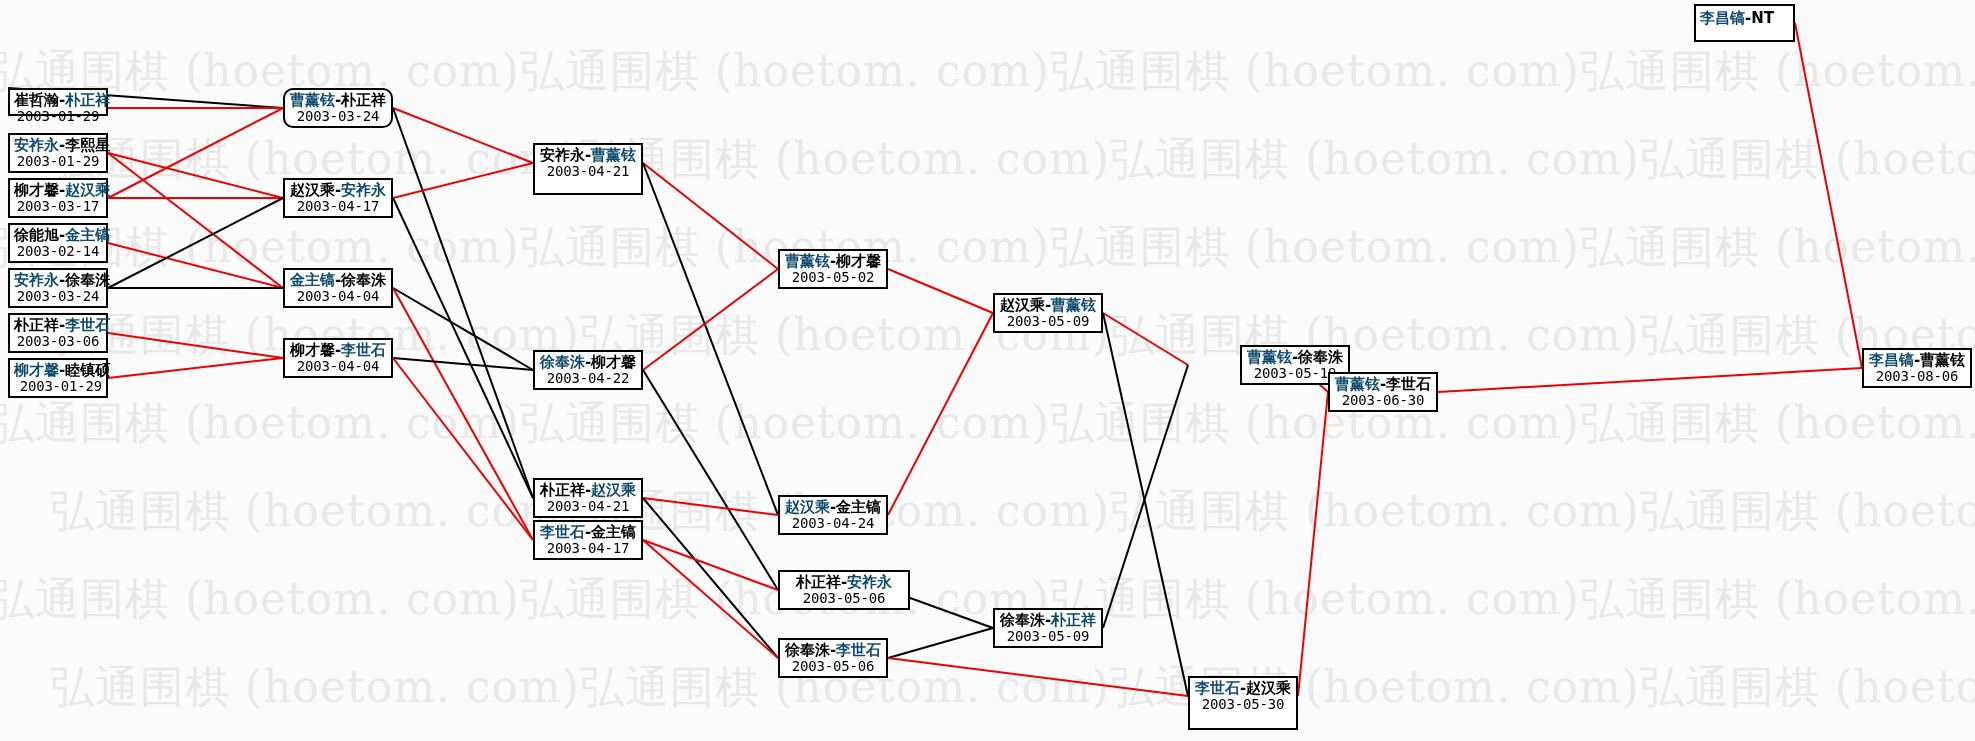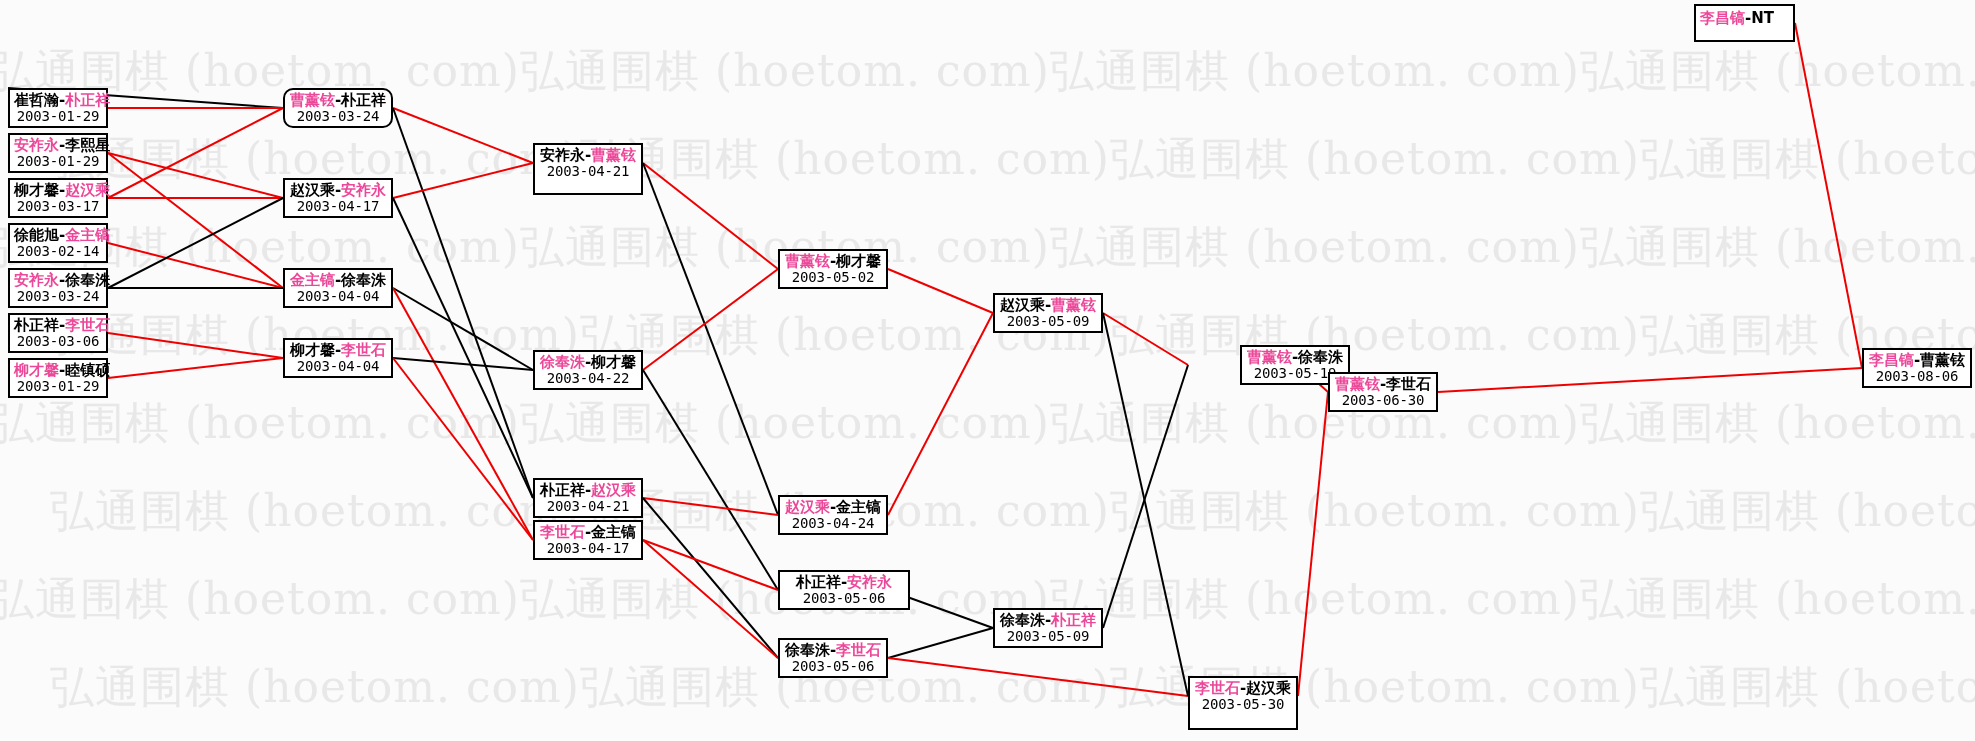--- a/index.html
+++ b/index.html
@@ -39,21 +39,21 @@
     font-weight:bold;
     white-space:nowrap;
   }
   .node .dt{
     font-family:"DejaVu Sans Mono","Liberation Mono",monospace;
     font-size:14px;
     color:#000;
     white-space:nowrap;
     letter-spacing:-0.2px;
   }
-  .w{color:#ec4899;}
+  .w{color:#0c4a6e;}
   .l{color:#000000;}
   .sep{color:#000;}
   .node.root .ttl{font-size:15px;}
   .node.root{padding-top:4px;padding-bottom:12px;text-align:left;}
 </style>
 </head>
 <body>
 
 <div id="stage">
   <div id="watermark">
@@ -125,21 +125,21 @@
       <line x1="888" y1="658" x2="1188" y2="696" stroke="#ee0000" stroke-width="2"></line>
       <line x1="1103" y1="313" x2="1188" y2="365" stroke="#ee0000" stroke-width="2"></line>
       <line x1="1103" y1="313" x2="1188" y2="696" stroke="#000000" stroke-width="2"></line>
       <line x1="1103" y1="628" x2="1188" y2="365" stroke="#000000" stroke-width="2"></line>
       <line x1="1298" y1="365" x2="1328" y2="392" stroke="#ee0000" stroke-width="2"></line>
       <line x1="1298" y1="696" x2="1328" y2="392" stroke="#ee0000" stroke-width="2"></line>
       <line x1="1438" y1="392" x2="1862" y2="368" stroke="#ee0000" stroke-width="2"></line>
       <line x1="1795" y1="23" x2="1862" y2="368" stroke="#ee0000" stroke-width="2"></line>
     </svg>
   <div id="nodes">
-      <div class="node" style="left: 8px; top: 88px; width: 100px; height: 40px;">
+      <div class="node" style="left: 8px; top: 88px; width: 100px; height: 28px;">
         <div class="ttl"><span class="l">崔哲瀚</span><span class="sep">-</span><span class="w">朴正祥</span></div>
         <div class="dt">2003-01-29</div>
       </div>
       <div class="node" style="left: 8px; top: 133px; width: 100px; height: 40px;">
         <div class="ttl"><span class="w">安祚永</span><span class="sep">-</span><span class="l">李熙星</span></div>
         <div class="dt">2003-01-29</div>
       </div>
       <div class="node" style="left: 8px; top: 178px; width: 100px; height: 40px;">
         <div class="ttl"><span class="l">柳才馨</span><span class="sep">-</span><span class="w">赵汉乘</span></div>
         <div class="dt">2003-03-17</div>
@@ -149,21 +149,21 @@
         <div class="dt">2003-02-14</div>
       </div>
       <div class="node" style="left: 8px; top: 268px; width: 100px; height: 40px;">
         <div class="ttl"><span class="w">安祚永</span><span class="sep">-</span><span class="l">徐奉洙</span></div>
         <div class="dt">2003-03-24</div>
       </div>
       <div class="node" style="left: 8px; top: 313px; width: 100px; height: 40px;">
         <div class="ttl"><span class="l">朴正祥</span><span class="sep">-</span><span class="w">李世石</span></div>
         <div class="dt">2003-03-06</div>
       </div>
-      <div class="node" style="left: 8px; top: 358px; width: 100px; height: 40px;">
+      <div class="node" style="left: 8px; top: 358px; width: 100px; height: 40px; text-align: right;">
         <div class="ttl"><span class="w">柳才馨</span><span class="sep">-</span><span class="l">睦镇硕</span></div>
         <div class="dt">2003-01-29</div>
       </div>
       <div class="node" style="left: 283px; top: 88px; width: 110px; height: 40px; border-radius: 10px;">
         <div class="ttl"><span class="w">曹薰铉</span><span class="sep">-</span><span class="l">朴正祥</span></div>
         <div class="dt">2003-03-24</div>
       </div>
       <div class="node" style="left: 283px; top: 178px; width: 110px; height: 40px;">
         <div class="ttl"><span class="l">赵汉乘</span><span class="sep">-</span><span class="w">安祚永</span></div>
         <div class="dt">2003-04-17</div>

